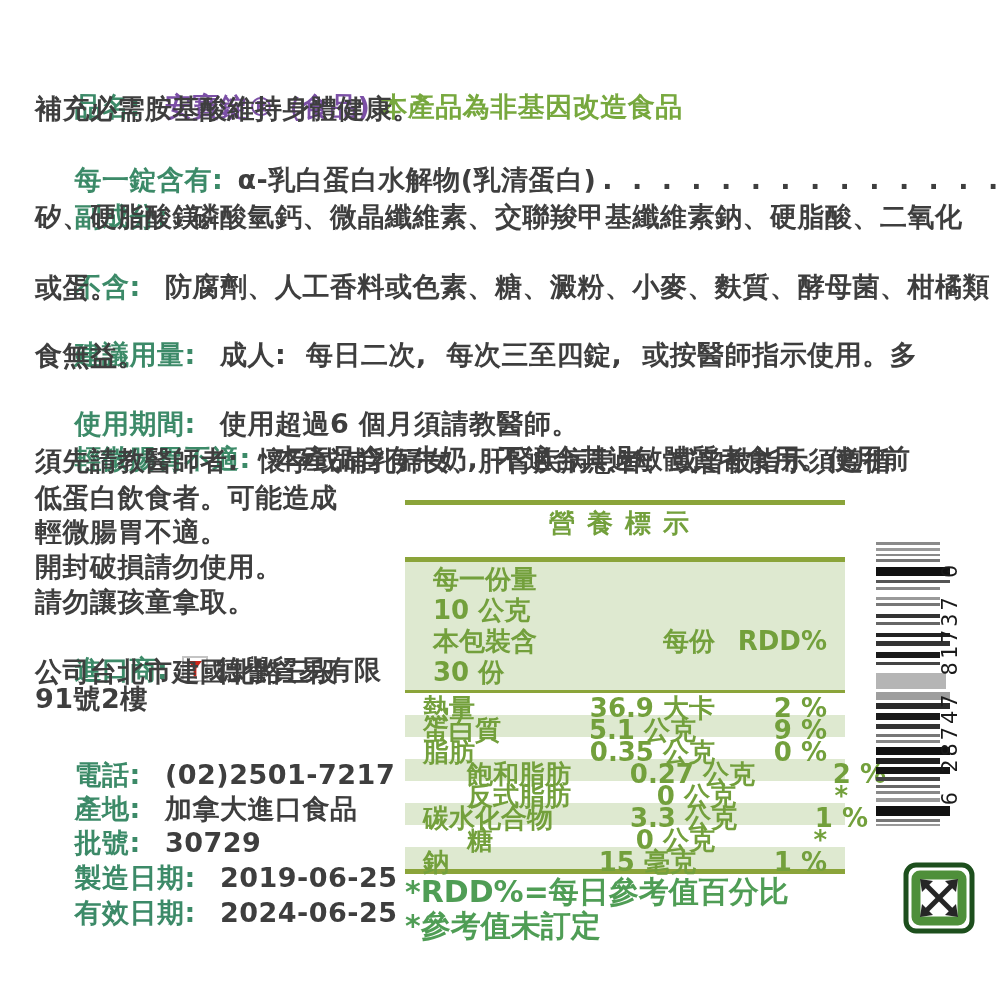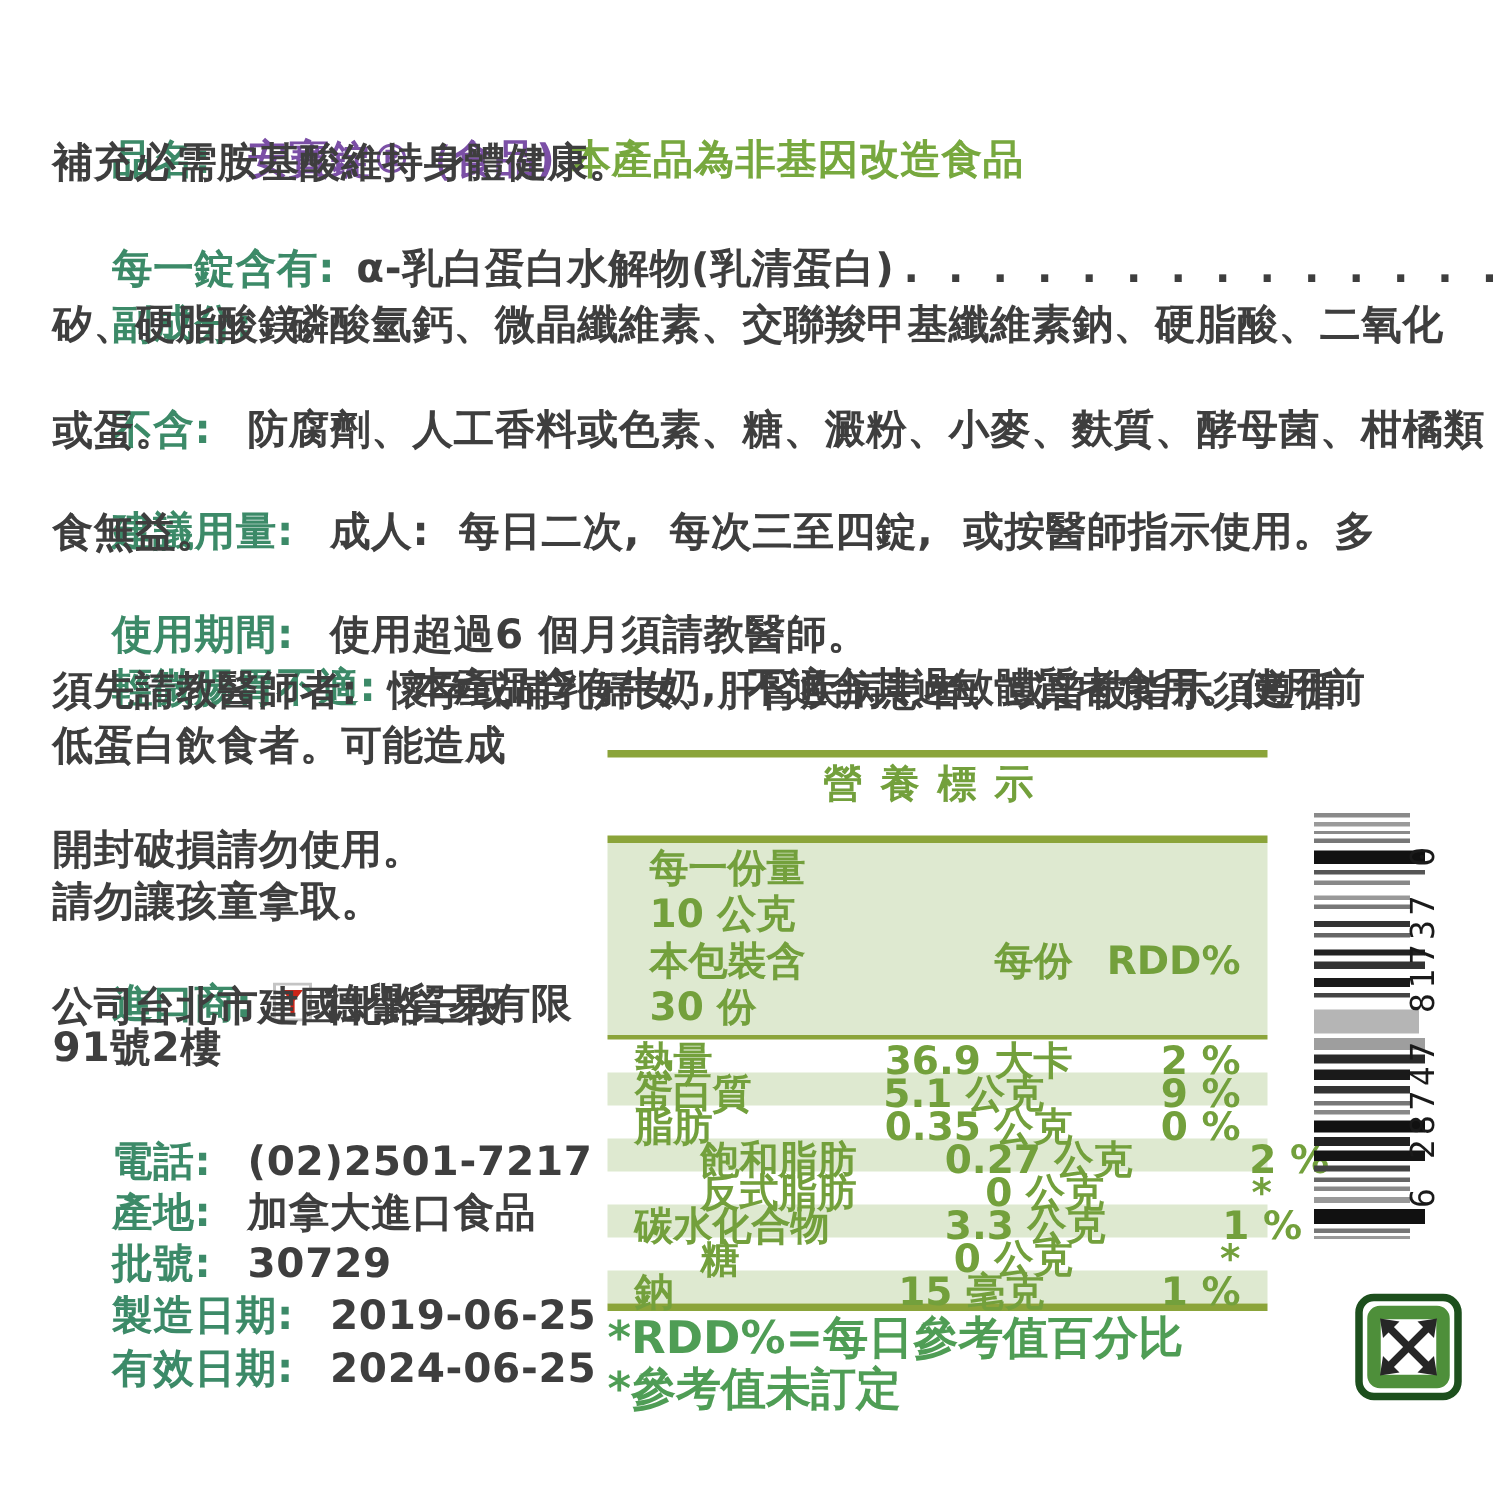--- a/index.html
+++ b/index.html
@@ -75,20 +75,21 @@
 
   <div class="ln" style="top:374px">
     <span class="hd">使用期間:</span><span>使用超過6 個月須請教醫師。</span>
   </div>
 
   <div class="ln" style="top:409px">
     <span class="hd">輕微腸胃不適:</span><span>本產品含有牛奶,  不適合其過敏體質者食用。使用前</span>
   </div>
   <div class="ln" style="top:444px">須先請教醫師者:  懷孕或哺乳婦女、肝腎疾病患者、或曾被指示須遵循</div>
   <div class="ln" style="top:481px">低蛋白飲食者。可能造成</div>
+  <div class="ln" style="top:515px">輕微腸胃不適。</div>
 
   <div class="ln" style="top:550px">開封破損請勿使用。</div>
   <div class="ln" style="top:585px">請勿讓孩童拿取。</div>
 
   <div class="ln" style="top:620px">
     <span class="hd tight">進口商:</span><span class="logo-box"><svg width="26" height="26" viewBox="0 0 26 26">
           <rect x="1" y="1" width="24" height="24" fill="#ffffff" stroke="#c4c4c4" stroke-width="2"></rect>
           <polygon points="6,5 20,5 13,14" fill="#cc2418"></polygon>
           <rect x="11.6" y="12" width="2.8" height="8.5" fill="#cc2418"></rect>
         </svg></span><span>德譽貿易有限</span>

